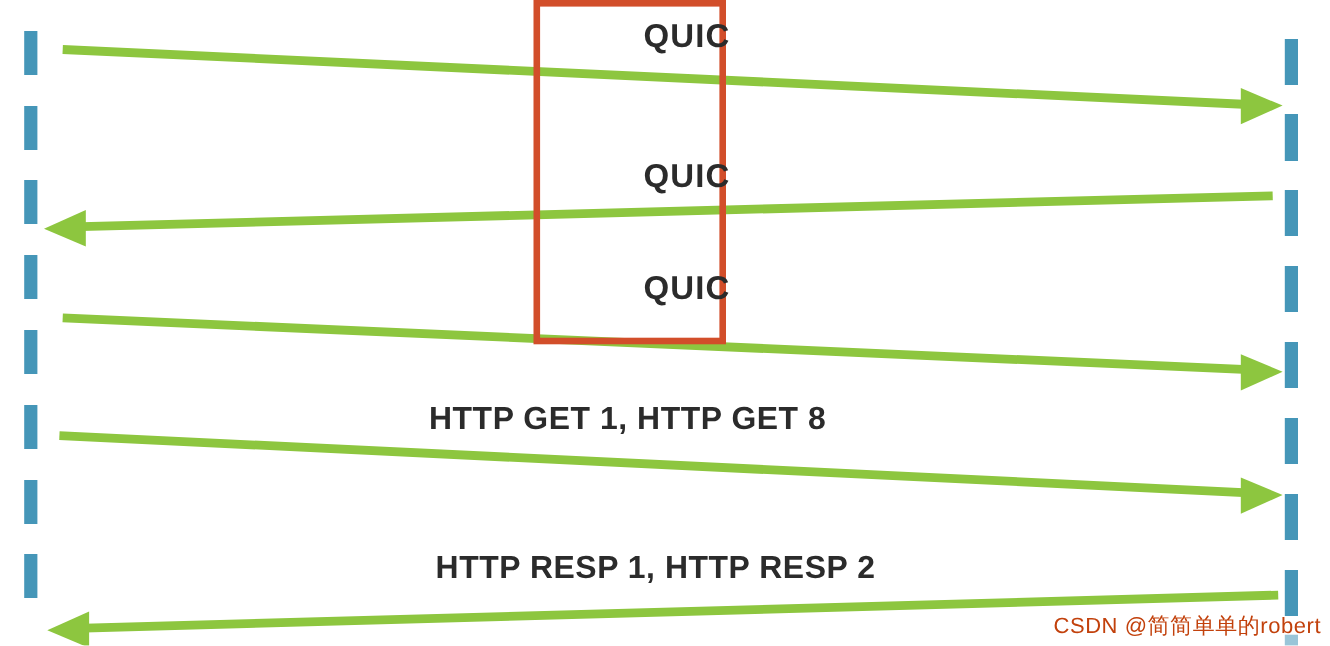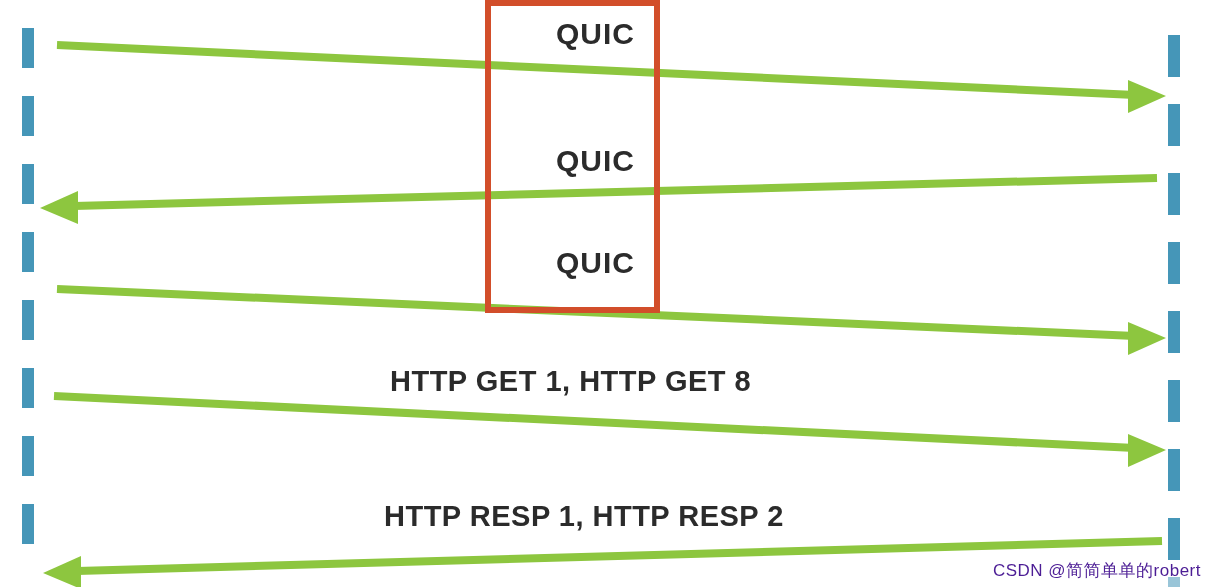--- a/index.html
+++ b/index.html
@@ -79,41 +79,41 @@
   .msg-label {
     position: absolute;
     color: #2b2b2b;
     font-weight: bold;
     font-size: 29px;
     letter-spacing: 0.5px;
     white-space: nowrap;
   }
   .quic-label {
     position: absolute;
-    left: 467px;
+    left: 496px;
     width: 175px;
     text-align: center;
     color: #2b2b2b;
     font-weight: bold;
     font-size: 30px;
     letter-spacing: 1px;
     white-space: nowrap;
     padding-left: 41px;
   }
   .quic-label-1 { top: 17px; }
   .quic-label-2 { top: 144px; }
   .quic-label-3 { top: 246px; }
   .http-get-label  { left: 390px; top: 365px; }
-  .http-resp-label { left: 384px; top: 500px; }
+  .http-resp-label { left: 396px; top: 500px; }
   .watermark {
     position: absolute;
     right: 8px;
     bottom: 5px;
-    color: #4c1d95;
-    font-size: 17px;
+    color: #c2410c;
+    font-size: 20px;
     font-weight: normal;
     letter-spacing: 0.5px;
     white-space: nowrap;
   }
 </style>
 </head>
 <body>
 
 <div class="canvas">
 

